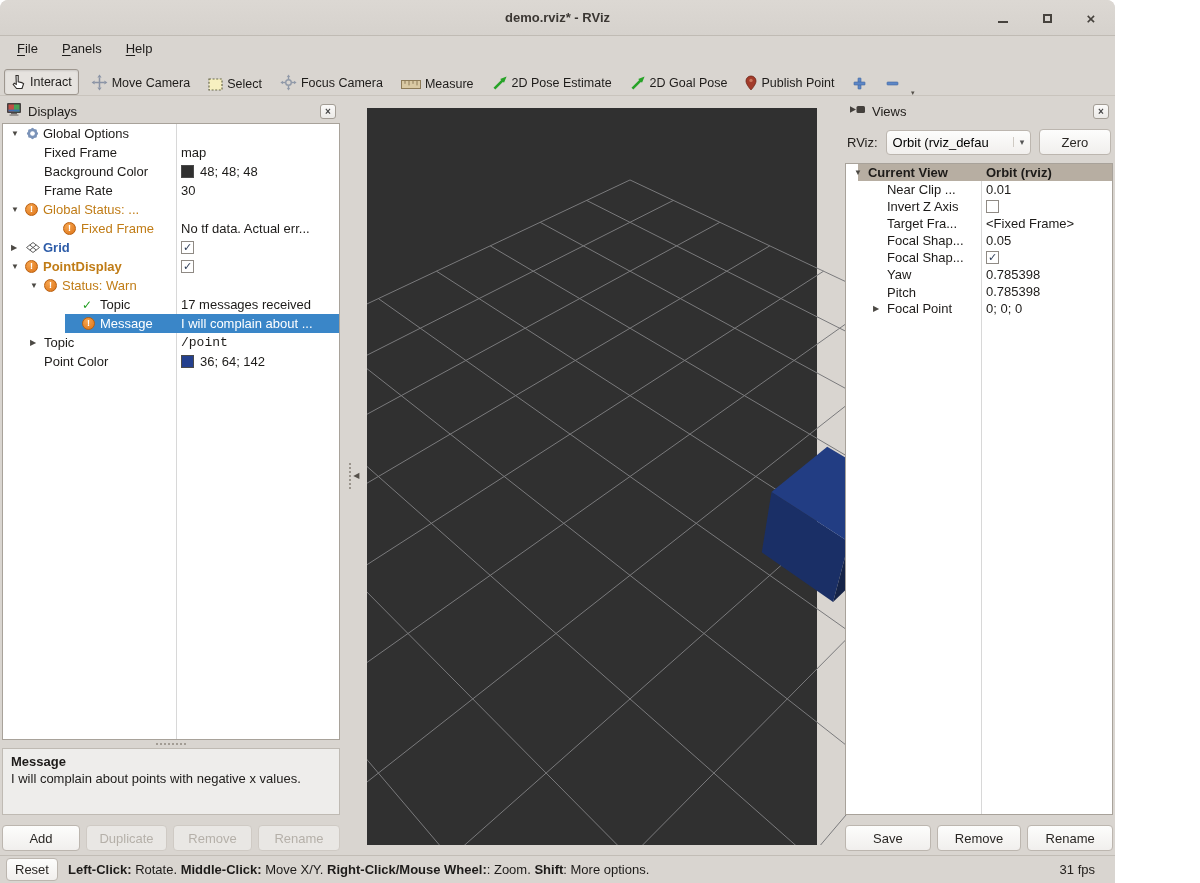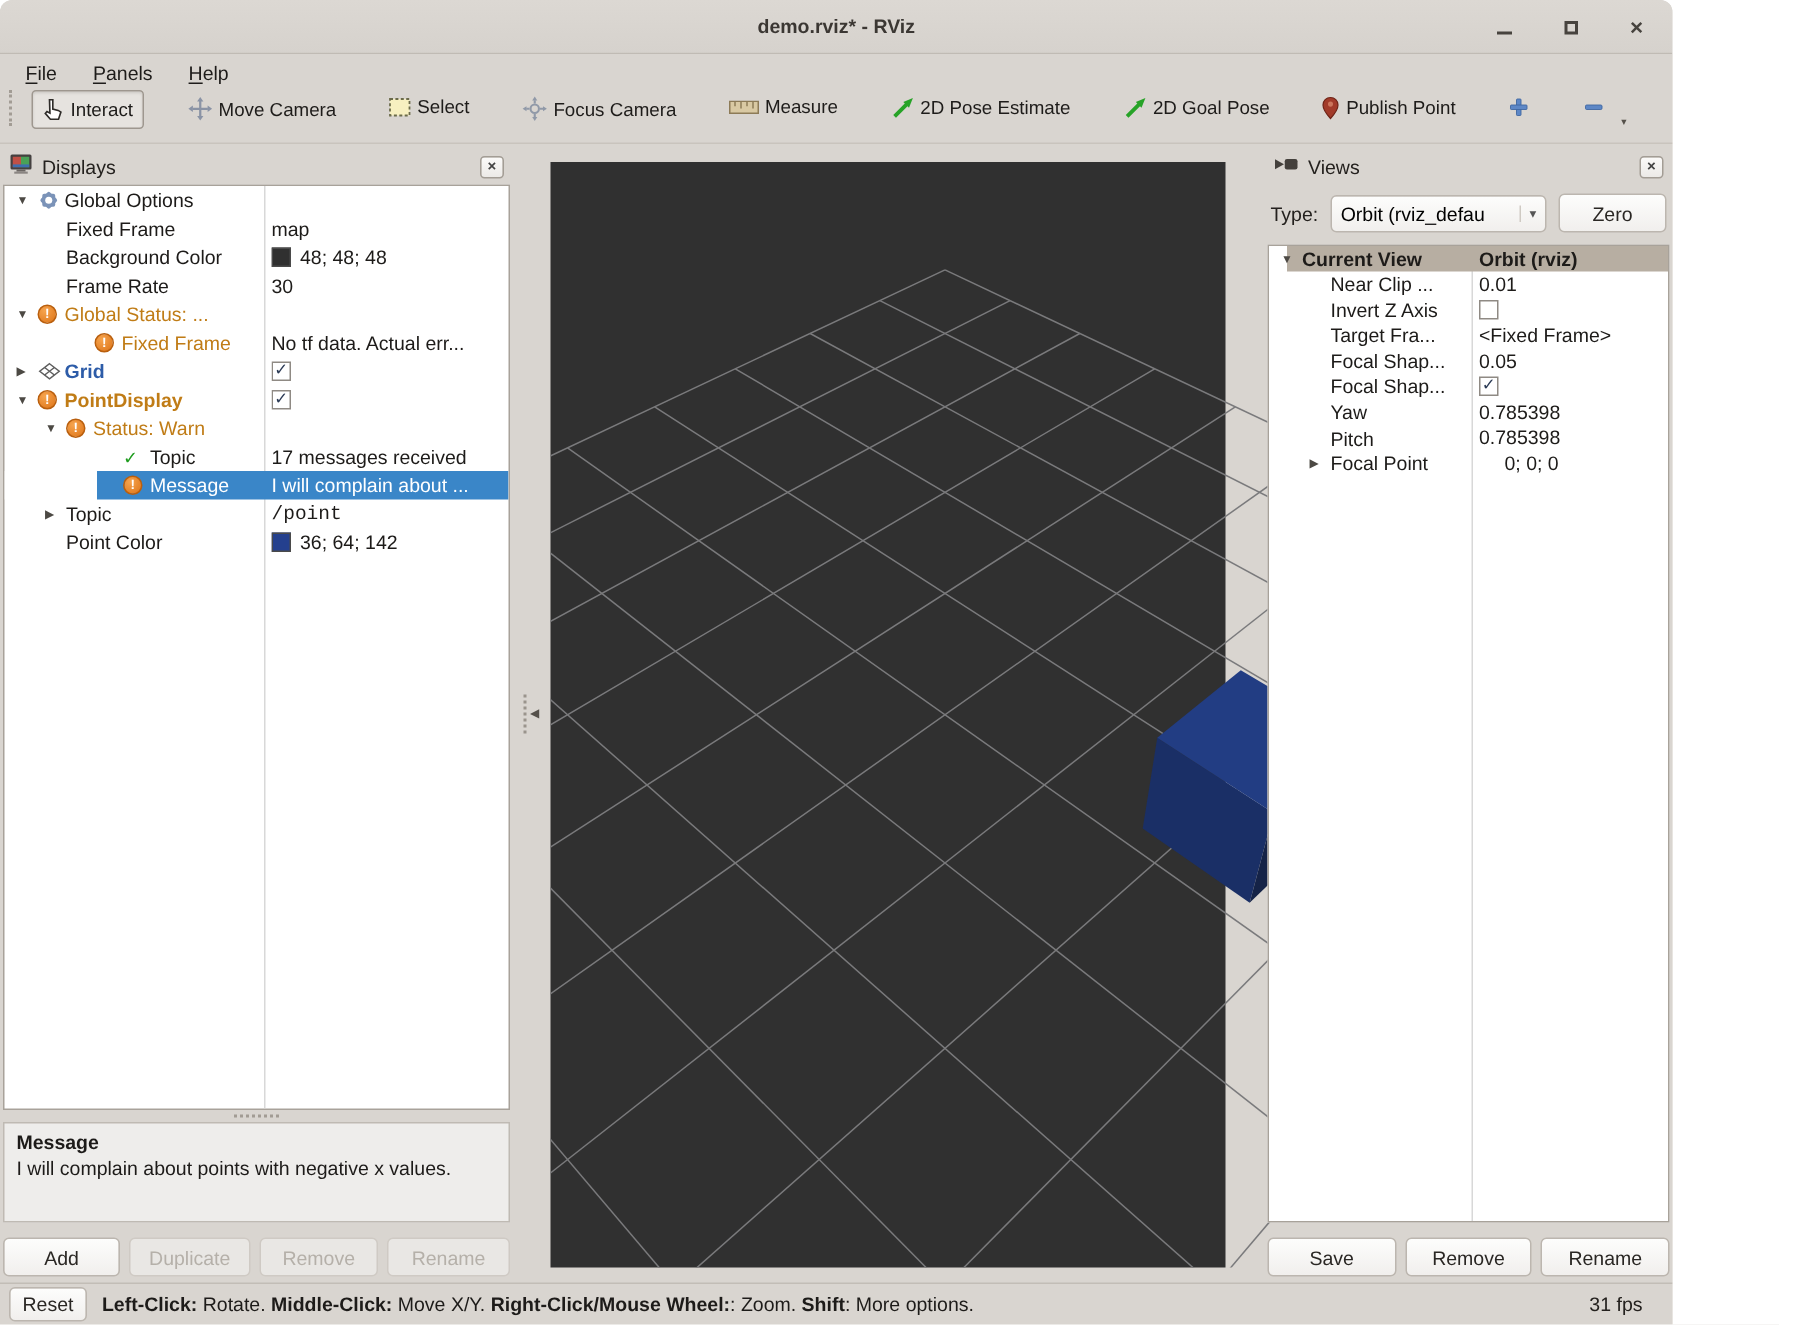--- a/index.html
+++ b/index.html
@@ -15,21 +15,21 @@
   .glyph-min{width:10px;height:2px;background:#47433e;display:inline-block;margin-top:8px;}
   .glyph-max{width:9px;height:9px;border:2px solid #47433e;display:inline-block;}
   .glyph-close{font-size:15px;font-weight:bold;color:#47433e;line-height:1;}
 
   
   .menubar{height:24px;display:flex;align-items:center;padding-left:8px;gap:6px;background:#d9d5d0;}
   .menu-item{font-size:13px;color:#1e1c1a;padding:2px 9px;border-radius:3px;}
   .menu-item u{text-decoration:underline;text-underline-offset:2px;}
 
   
-  .toolbar{height:36px;display:flex;align-items:flex-start;padding:0 6px;gap:23px;background:#d9d5d0;border-bottom:1px solid #c9c4bd;}
+  .toolbar{height:36px;display:flex;align-items:flex-end;padding:0 6px;gap:6px;background:#d9d5d0;border-bottom:1px solid #c9c4bd;}
   .tbar-handle{width:4px;height:24px;border-left:2px dotted #a29c94;margin-right:-12px;}
   .tool{display:flex;align-items:center;gap:4px;font-size:12.5px;color:#1e1c1a;padding:4px 6px;border-radius:3px;position:relative;white-space:nowrap;}
   .tool.selected{background:#e6e3df;border:1px solid #9e978f;box-shadow:inset 0 1px 2px rgba(0,0,0,.12);}
   .tool .caret{position:absolute;right:-8px;bottom:-2px;font-size:7px;color:#55504a;}
 
   
   .main{display:flex;height:759px;background:#d9d5d0;}
   .panel{display:flex;flex-direction:column;padding:3px 2px 4px 2px;}
   .displays-panel{width:343px;}
   .views-panel{width:272px;}
@@ -449,21 +449,21 @@
         <span class="ph-icon" id="views-icon"><span style="display: inline-flex;">
               <svg width="17" height="15" viewBox="0 0 17 15">
                 <polygon points="1,4.2 7,7.5 1,10.8" fill="#44403c"></polygon>
                 <rect x="7.5" y="4" width="8.5" height="7" rx="1.5" fill="#44403c"></rect>
               </svg>
             </span></span>
         <span class="ph-title">Views</span>
         <span class="mini-close">×</span>
       </div>
       <div class="type-row">
-        <span class="type-label">Type:</span>
+        <span class="type-label">RViz:</span>
         <div class="combo">
           <span class="combo-text">Orbit (rviz_defau</span>
           <span class="combo-arrow">▾</span>
         </div>
         <button class="btn zero-btn">Zero</button>
       </div>
       <div class="tree views" id="views-tree">
           <div class="col-sep" style="left: 135px;"></div>
           <div class="trow cv-header" style="height: 17px;">
             <span class="indent" style="width: 8px;"></span>
@@ -526,21 +526,21 @@
             <span class="arrow"></span>
             <span class="lbl">Pitch</span>
             <span class="vcell" style="left: 140px; right: 2px;">
               <span>0.785398</span>
             </span>
           </div>
           <div class="trow" style="height: 17px;">
             <span class="indent" style="width: 27px;"></span>
             <span class="arrow">▶</span>
             <span class="lbl">Focal Point</span>
-            <span class="vcell" style="left: 157px; right: 2px;">
+            <span class="vcell" style="left: 140px; right: 2px;">
               <span>0; 0; 0</span>
             </span>
           </div>
         </div>
       <div class="btn-row" id="views-buttons">
           <button class="btn" style="width: 86px;">Save</button>
           <button class="btn" style="width: 85px;">Remove</button>
           <button class="btn" style="width: 86px;">Rename</button>
         </div>
     </div>

